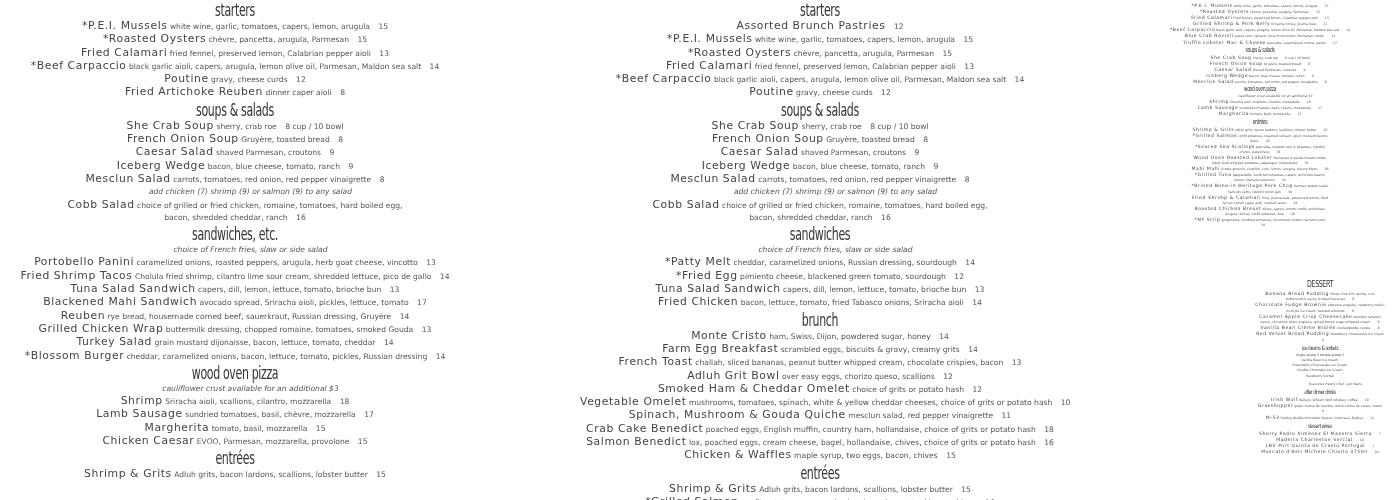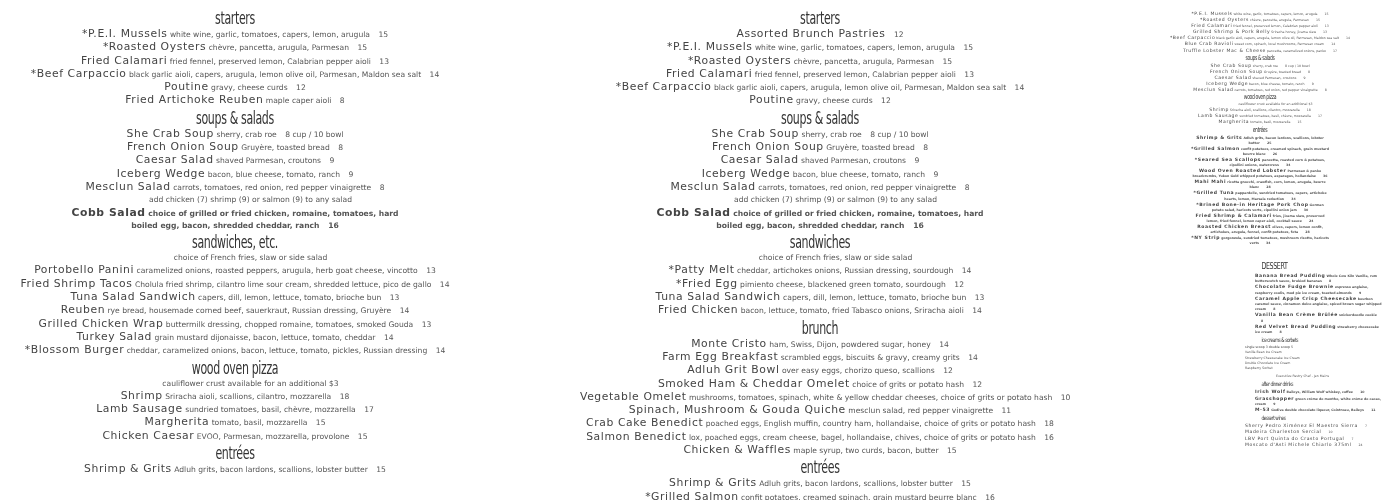--- a/index.html
+++ b/index.html
@@ -1,50 +1,50 @@
 <!DOCTYPE html>
 <html><head>
   <meta charset="utf-8">
   <style>
     html, body { margin: 0; padding: 0; background: #ffffff; }
     body { width: 1400px; height: 500px; overflow: hidden; position: relative; font-family: "DejaVu Sans", sans-serif; color: #3a3a3a; }
-    .page { position: absolute; top: 8px; text-align: center; }
+    .page { position: absolute; top: 0; text-align: center; }
     .col1 { left: 0; width: 470px; }
     .col2 { left: 580px; width: 480px; }
     .col3 { left: 1120px; width: 280px; }
     .sec-title { font-family: "DejaVu Sans Condensed", "DejaVu Sans", sans-serif; font-stretch: condensed; color: #333; letter-spacing: -0.5px; line-height: 1; }
     .col1 .sec-title, .col2 .sec-title { font-size: 17px; transform: scaleX(0.72); margin: 2px 0 1px 0; }
     .col3 .sec-title { font-size: 7px; transform: scaleX(0.72); margin: 1px 0; }
-    .note { color: #555; padding-left: 31px; }
+    .note { font-style: italic; color: #555; padding-left: 31px; }
     .col1 .item, .col2 .item, .col1 .note, .col2 .note { font-size: 7.6px; line-height: 12.3px; white-space: nowrap; }
     .col3 .item, .col3 .note { font-size: 3.2px; line-height: 5.1px; white-space: nowrap; }
     .name { font-size: 1.42em; letter-spacing: 0.6px; color: #444; }
     .desc { color: #555; }
     .price { margin-left: 6px; color: #555; }
-    .wrap { white-space: normal !important; font-weight: bold; }
+    .wrap { white-space: normal !important; }
     .col1 .wrap { width: 350px; margin: 0 auto; }
     .col2 .wrap { width: 340px; margin: 0 auto; }
     .col3 .wrap { width: 140px; margin: 0 auto; }
-    .dessert-block { position: absolute; left: 1245px; top: 260px; width: 150px; }
+    .dessert-block { position: absolute; left: 1245px; top: 278px; width: 150px; text-align: center; }
     .dessert-block .sec-title { font-size: 9px; transform: scaleX(0.78); margin: 2px 0; }
     .dessert-block .item, .dessert-block .note { font-size: 3.2px; line-height: 5.2px; white-space: nowrap; }
     .dessert-block .wrap { width: 130px; margin: 0 auto; white-space: normal; }
   </style>
 </head>
 <body>
 
 <div class="page col1">
   <div class="sec-title">starters</div>
   <div id="l-starters">
       <div class="item"><span class="name">*P.E.I. Mussels</span> <span class="desc">white wine, garlic, tomatoes, capers, lemon, arugula</span> <span class="price">15</span> </div>
       <div class="item"><span class="name">*Roasted Oysters</span> <span class="desc">chèvre, pancetta, arugula, Parmesan</span> <span class="price">15</span> </div>
       <div class="item"><span class="name">Fried Calamari</span> <span class="desc">fried fennel, preserved lemon, Calabrian pepper aioli</span> <span class="price">13</span> </div>
       <div class="item"><span class="name">*Beef Carpaccio</span> <span class="desc">black garlic aioli, capers, arugula, lemon olive oil, Parmesan, Maldon sea salt</span> <span class="price">14</span> </div>
       <div class="item"><span class="name">Poutine</span> <span class="desc">gravy, cheese curds</span> <span class="price">12</span> </div>
-      <div class="item"><span class="name">Fried Artichoke Reuben</span> <span class="desc">maple caper aioli</span> <span class="price">8</span> </div>
+      <div class="item"><span class="name">Fried Artichoke Reuben</span> <span class="desc">dinner caper aioli</span> <span class="price">8</span> </div>
     </div>
   <div class="sec-title">soups &amp; salads</div>
   <div id="l-soups">
       <div class="item"><span class="name">She Crab Soup</span> <span class="desc">sherry, crab roe</span> <span class="price">8 cup / 10 bowl</span> </div>
       <div class="item"><span class="name">French Onion Soup</span> <span class="desc">Gruyère, toasted bread</span> <span class="price">8</span> </div>
       <div class="item"><span class="name">Caesar Salad</span> <span class="desc">shaved Parmesan, croutons</span> <span class="price">9</span> </div>
       <div class="item"><span class="name">Iceberg Wedge</span> <span class="desc">bacon, blue cheese, tomato, ranch</span> <span class="price">9</span> </div>
       <div class="item"><span class="name">Mesclun Salad</span> <span class="desc">carrots, tomatoes, red onion, red pepper vinaigrette</span> <span class="price">8</span> </div>
     </div>
   <div class="note item">add chicken (7) shrimp (9) or salmon (9) to any salad</div>
@@ -52,20 +52,21 @@
     <span class="name">Cobb Salad</span>
     <span class="desc">choice of grilled or fried chicken, romaine, tomatoes, hard boiled egg, bacon, shredded cheddar, ranch</span>
     <span class="price">16</span>
   </div>
   <div class="sec-title">sandwiches, etc.</div>
   <div class="note item">choice of French fries, slaw or side salad</div>
   <div id="l-sand">
       <div class="item"><span class="name">Portobello Panini</span> <span class="desc">caramelized onions, roasted peppers, arugula, herb goat cheese, vincotto</span> <span class="price">13</span> </div>
       <div class="item"><span class="name">Fried Shrimp Tacos</span> <span class="desc">Cholula fried shrimp, cilantro lime sour cream, shredded lettuce, pico de gallo</span> <span class="price">14</span> </div>
       <div class="item"><span class="name">Tuna Salad Sandwich</span> <span class="desc">capers, dill, lemon, lettuce, tomato, brioche bun</span> <span class="price">13</span> </div>
+      <div class="item"><span class="name">Blackened Mahi Sandwich</span> <span class="desc">avocado spread, Sriracha aioli, pickles, lettuce, tomato</span> <span class="price">17</span> </div>
       <div class="item"><span class="name">Reuben</span> <span class="desc">rye bread, housemade corned beef, sauerkraut, Russian dressing, Gruyère</span> <span class="price">14</span> </div>
       <div class="item"><span class="name">Grilled Chicken Wrap</span> <span class="desc">buttermilk dressing, chopped romaine, tomatoes, smoked Gouda</span> <span class="price">13</span> </div>
       <div class="item"><span class="name">Turkey Salad</span> <span class="desc">grain mustard dijonaisse, bacon, lettuce, tomato, cheddar</span> <span class="price">14</span> </div>
       <div class="item"><span class="name">*Blossom Burger</span> <span class="desc">cheddar, caramelized onions, bacon, lettuce, tomato, pickles, Russian dressing</span> <span class="price">14</span> </div>
     </div>
   <div class="sec-title">wood oven pizza</div>
   <div class="note item">cauliflower crust available for an additional $3</div>
   <div id="l-pizza">
       <div class="item"><span class="name">Shrimp</span> <span class="desc">Sriracha aioli, scallions, cilantro, mozzarella</span> <span class="price">18</span> </div>
       <div class="item"><span class="name">Lamb Sausage</span> <span class="desc">sundried tomatoes, basil, chèvre, mozzarella</span> <span class="price">17</span> </div>
@@ -98,36 +99,37 @@
     </div>
   <div class="note item">add chicken (7) shrimp (9) or salmon (9) to any salad</div>
   <div class="item wrap">
     <span class="name">Cobb Salad</span>
     <span class="desc">choice of grilled or fried chicken, romaine, tomatoes, hard boiled egg, bacon, shredded cheddar, ranch</span>
     <span class="price">16</span>
   </div>
   <div class="sec-title">sandwiches</div>
   <div class="note item">choice of French fries, slaw or side salad</div>
   <div id="b-sand">
-      <div class="item"><span class="name">*Patty Melt</span> <span class="desc">cheddar, artichokes onions, Russian dressing, sourdough</span> <span class="price">14</span> </div>
+      <div class="item"><span class="name">*Patty Melt</span> <span class="desc">cheddar, caramelized onions, Russian dressing, sourdough</span> <span class="price">14</span> </div>
       <div class="item"><span class="name">*Fried Egg</span> <span class="desc">pimiento cheese, blackened green tomato, sourdough</span> <span class="price">12</span> </div>
       <div class="item"><span class="name">Tuna Salad Sandwich</span> <span class="desc">capers, dill, lemon, lettuce, tomato, brioche bun</span> <span class="price">13</span> </div>
       <div class="item"><span class="name">Fried Chicken</span> <span class="desc">bacon, lettuce, tomato, fried Tabasco onions, Sriracha aioli</span> <span class="price">14</span> </div>
     </div>
   <div class="sec-title">brunch</div>
   <div id="b-brunch">
       <div class="item"><span class="name">Monte Cristo</span> <span class="desc">ham, Swiss, Dijon, powdered sugar, honey</span> <span class="price">14</span> </div>
       <div class="item"><span class="name">Farm Egg Breakfast</span> <span class="desc">scrambled eggs, biscuits &amp; gravy, creamy grits</span> <span class="price">14</span> </div>
+      <div class="item"><span class="name">French Toast</span> <span class="desc">challah, sliced bananas, peanut butter whipped cream, chocolate crispies, bacon</span> <span class="price">13</span> </div>
       <div class="item"><span class="name">Adluh Grit Bowl</span> <span class="desc">over easy eggs, chorizo queso, scallions</span> <span class="price">12</span> </div>
       <div class="item"><span class="name">Smoked Ham &amp; Cheddar Omelet</span> <span class="desc">choice of grits or potato hash</span> <span class="price">12</span> </div>
       <div class="item"><span class="name">Vegetable Omelet</span> <span class="desc">mushrooms, tomatoes, spinach, white &amp; yellow cheddar cheeses, choice of grits or potato hash</span> <span class="price">10</span> </div>
       <div class="item"><span class="name">Spinach, Mushroom &amp; Gouda Quiche</span> <span class="desc">mesclun salad, red pepper vinaigrette</span> <span class="price">11</span> </div>
       <div class="item"><span class="name">Crab Cake Benedict</span> <span class="desc">poached eggs, English muffin, country ham, hollandaise, choice of grits or potato hash</span> <span class="price">18</span> </div>
       <div class="item"><span class="name">Salmon Benedict</span> <span class="desc">lox, poached eggs, cream cheese, bagel, hollandaise, chives, choice of grits or potato hash</span> <span class="price">16</span> </div>
-      <div class="item"><span class="name">Chicken &amp; Waffles</span> <span class="desc">maple syrup, two curds, bacon, butter</span> <span class="price">15</span> </div>
+      <div class="item"><span class="name">Chicken &amp; Waffles</span> <span class="desc">maple syrup, two eggs, bacon, chives</span> <span class="price">15</span> </div>
     </div>
   <div class="sec-title">entrées</div>
   <div id="b-entrees">
       <div class="item"><span class="name">Shrimp &amp; Grits</span> <span class="desc">Adluh grits, bacon lardons, scallions, lobster butter</span> <span class="price">15</span> </div>
       <div class="item"><span class="name">*Grilled Salmon</span> <span class="desc">confit potatoes, creamed spinach, grain mustard beurre blanc</span> <span class="price">16</span> </div>
     </div>
 
 </div>
 
 <div class="page col3">

